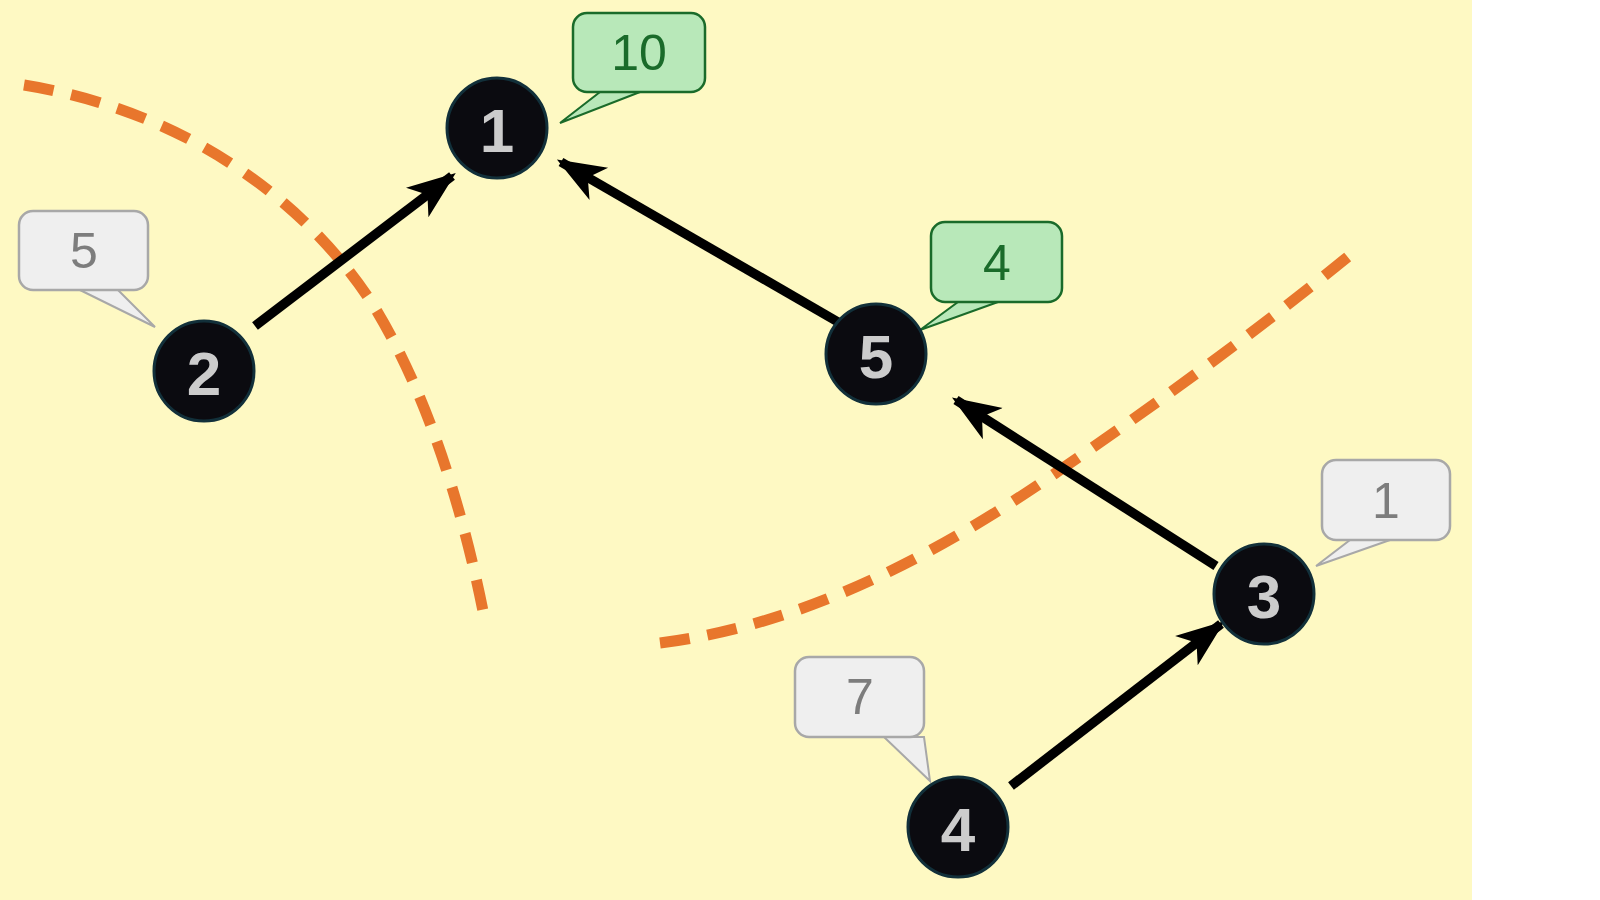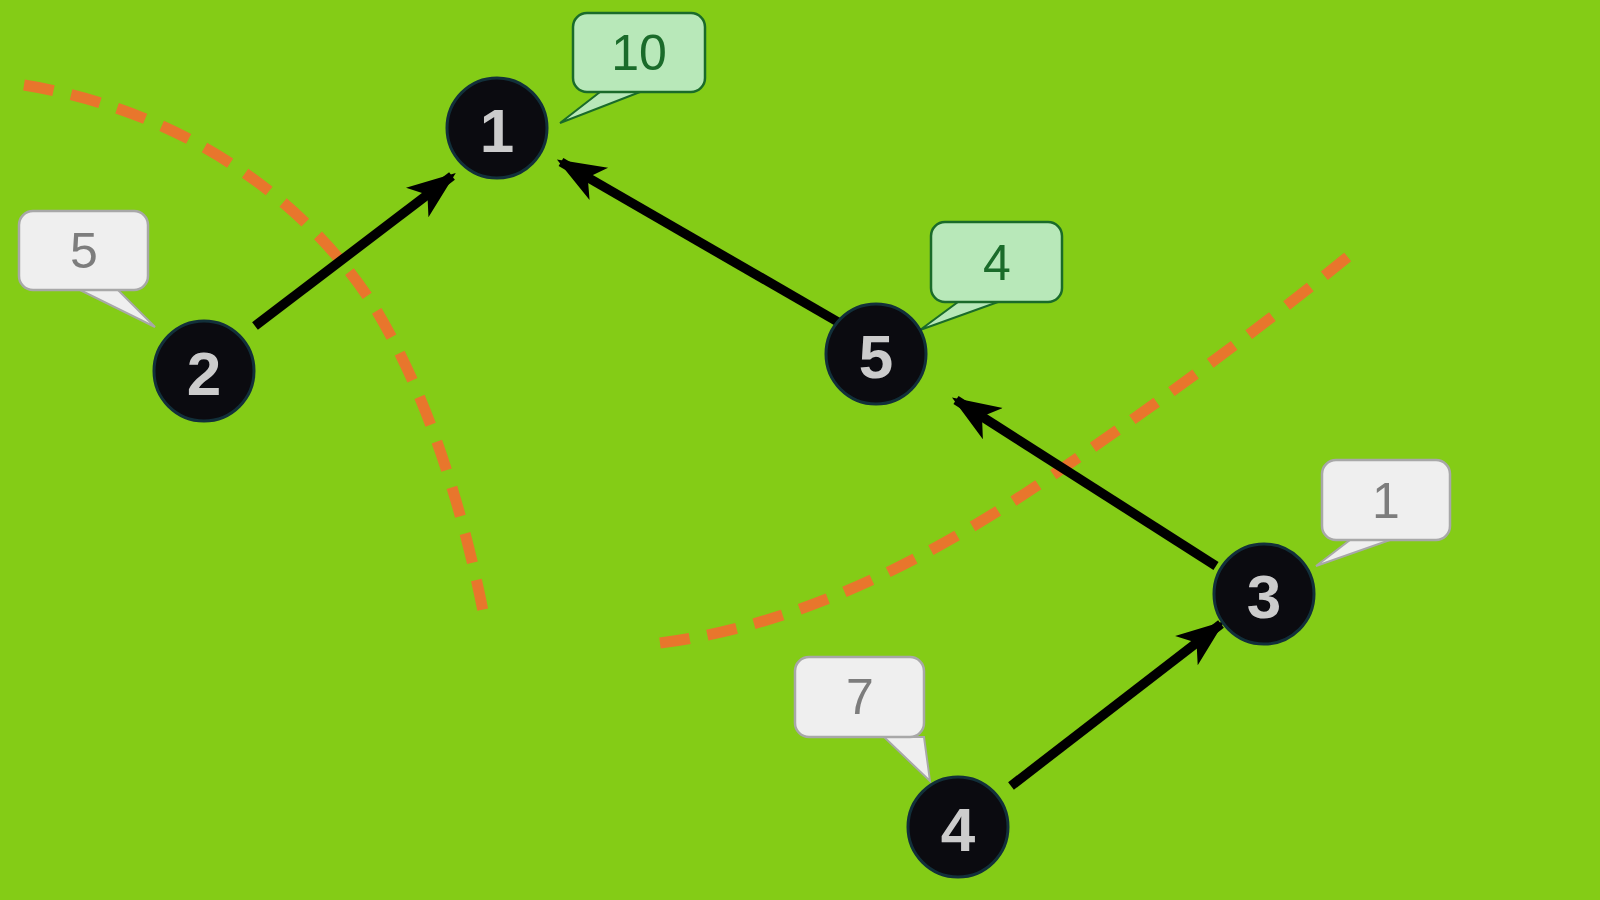--- a/index.html
+++ b/index.html
@@ -8,23 +8,23 @@
     background: #ffffff;
   }
   body {
     width: 1600px;
     height: 900px;
     font-family: "Liberation Sans", sans-serif;
     overflow: hidden;
   }
   #graph-canvas {
     position: relative;
-    width: 1600px;
+    width: 1472px;
     height: 900px;
-    background: #84cc16;
+    background: #fef9c3;
   }
   svg.layer {
     position: absolute;
     top: 0;
     left: 0;
     width: 1600px;
     height: 900px;
   }
   .node-label {
     font-family: "Liberation Sans", sans-serif;

